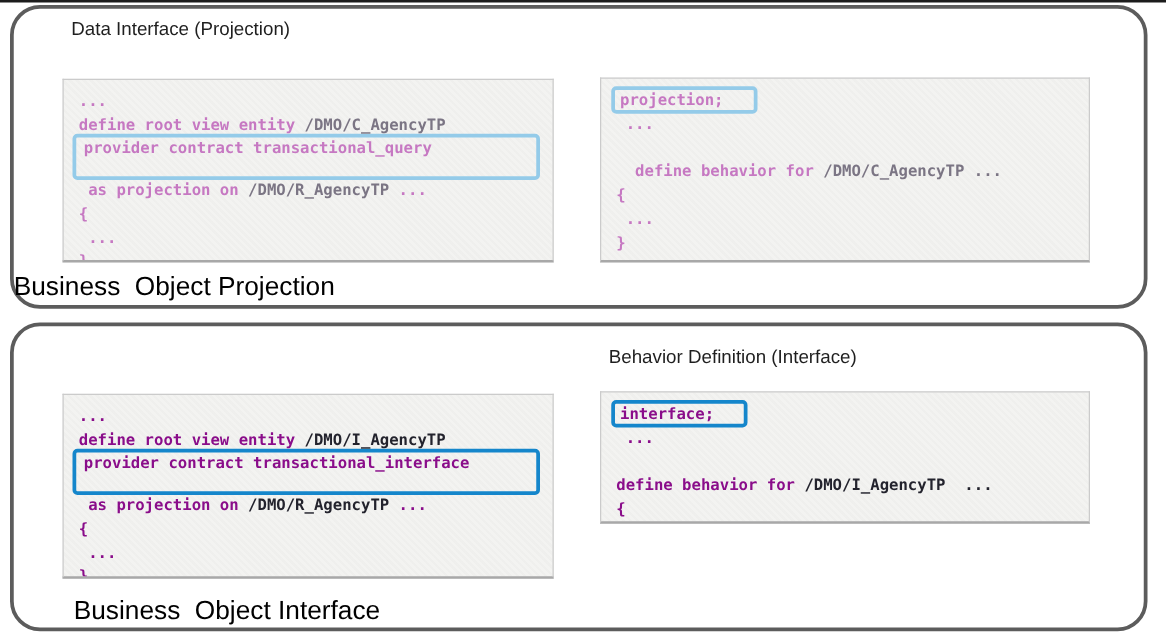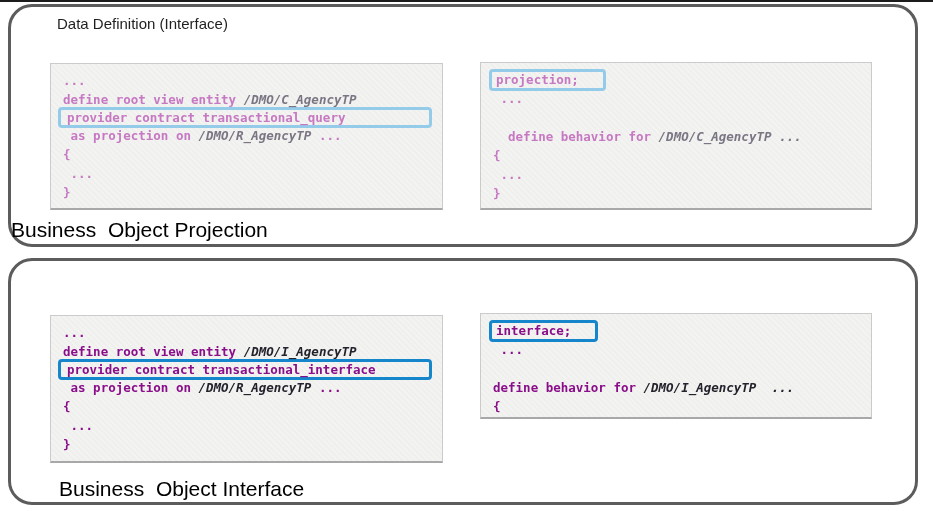--- a/index.html
+++ b/index.html
@@ -37,28 +37,28 @@
     font-family:"DejaVu Sans Mono", monospace;
     font-weight:bold;font-size:12.5px;
     overflow:hidden;
   }
   #panel-projection .codebox.left{left:39px;top:56px;width:393px;height:147px;}
   #panel-projection .codebox.right{left:469px;top:55px;width:392px;height:148px;}
   #panel-interface .codebox.left{left:39px;top:54px;width:393px;height:148px;}
   #panel-interface .codebox.right{left:469px;top:52px;width:392px;height:106px;}
   .code-line{height:19px;line-height:19px;white-space:pre;}
   .kw{color:var(--kw);}
-  .id{color:var(--id);font-style:italic;}
+  .id{color:var(--id);}
   .variant-faded{--kw:var(--keyword-faded);--id:var(--identifier-faded);--hl:var(--highlight-faded);}
   .variant-strong{--kw:var(--keyword-strong);--id:var(--identifier-strong);--hl:var(--highlight-strong);}
   .box-full{
     border:3px solid var(--hl);
     border-radius:4px;
     box-sizing:border-box;
-    height:21px;line-height:16px;
+    height:37px;line-height:16px;
     margin:-2px 10px -2px -5px;
     padding:0 0 0 6px;
   }
   .box-inline{
     display:inline-block;
     border:3px solid var(--hl);
     border-radius:4px;
     box-sizing:border-box;
     height:22px;line-height:15px;
     padding:0 24px 0 4px;
@@ -71,23 +71,24 @@
   }
   #panel-projection .caption{top:211px;}
   #panel-interface .caption{top:216px;padding-left:48px;}
 </style>
 </head>
 <body>
 
 <div class="top-rule"></div>
 
 <section class="panel variant-faded" id="panel-projection">
-  <div class="col-title left">Data Definition (Interface)</div>
+  <div class="col-title left">Data Interface (Projection)</div>
   <pre class="codebox left"><div class="code-line"><span class="kw">...</span></div><div class="code-line"><span class="kw">define root view entity </span><span class="id">/DMO/C_AgencyTP</span></div><div class="code-line box-full"><span class="kw">provider contract transactional_query</span></div><div class="code-line"><span class="kw"> as projection on </span><span class="id">/DMO/R_AgencyTP</span><span class="kw"> ...</span></div><div class="code-line"><span class="kw">{</span></div><div class="code-line"><span class="kw"> ...</span></div><div class="code-line"><span class="kw">}</span></div></pre>
   <pre class="codebox right"><div class="code-line"><span class="box-inline"><span class="kw">projection;</span></span></div><div class="code-line"><span class="kw"> ...</span></div><div class="code-line"> </div><div class="code-line"><span class="kw">  define behavior for </span><span class="id">/DMO/C_AgencyTP ...</span></div><div class="code-line"><span class="kw">{</span></div><div class="code-line"><span class="kw"> ...</span></div><div class="code-line"><span class="kw">}</span></div></pre>
   <div class="caption">Business  Object Projection</div>
 </section>
 
 <section class="panel variant-strong" id="panel-interface">
+  <div class="col-title right">Behavior Definition (Interface)</div>
   <pre class="codebox left"><div class="code-line"><span class="kw">...</span></div><div class="code-line"><span class="kw">define root view entity </span><span class="id">/DMO/I_AgencyTP</span></div><div class="code-line box-full"><span class="kw">provider contract transactional_interface</span></div><div class="code-line"><span class="kw"> as projection on </span><span class="id">/DMO/R_AgencyTP</span><span class="kw"> ...</span></div><div class="code-line"><span class="kw">{</span></div><div class="code-line"><span class="kw"> ...</span></div><div class="code-line"><span class="kw">}</span></div></pre>
   <pre class="codebox right"><div class="code-line"><span class="box-inline"><span class="kw">interface;</span></span></div><div class="code-line"><span class="kw"> ...</span></div><div class="code-line"> </div><div class="code-line"><span class="kw">define behavior for </span><span class="id">/DMO/I_AgencyTP  ...</span></div><div class="code-line"><span class="kw">{</span></div><div class="code-line"><span class="kw"> ...</span></div><div class="code-line"><span class="kw">}</span></div></pre>
   <div class="caption">Business  Object Interface</div>
 </section>
 
 </body></html>

